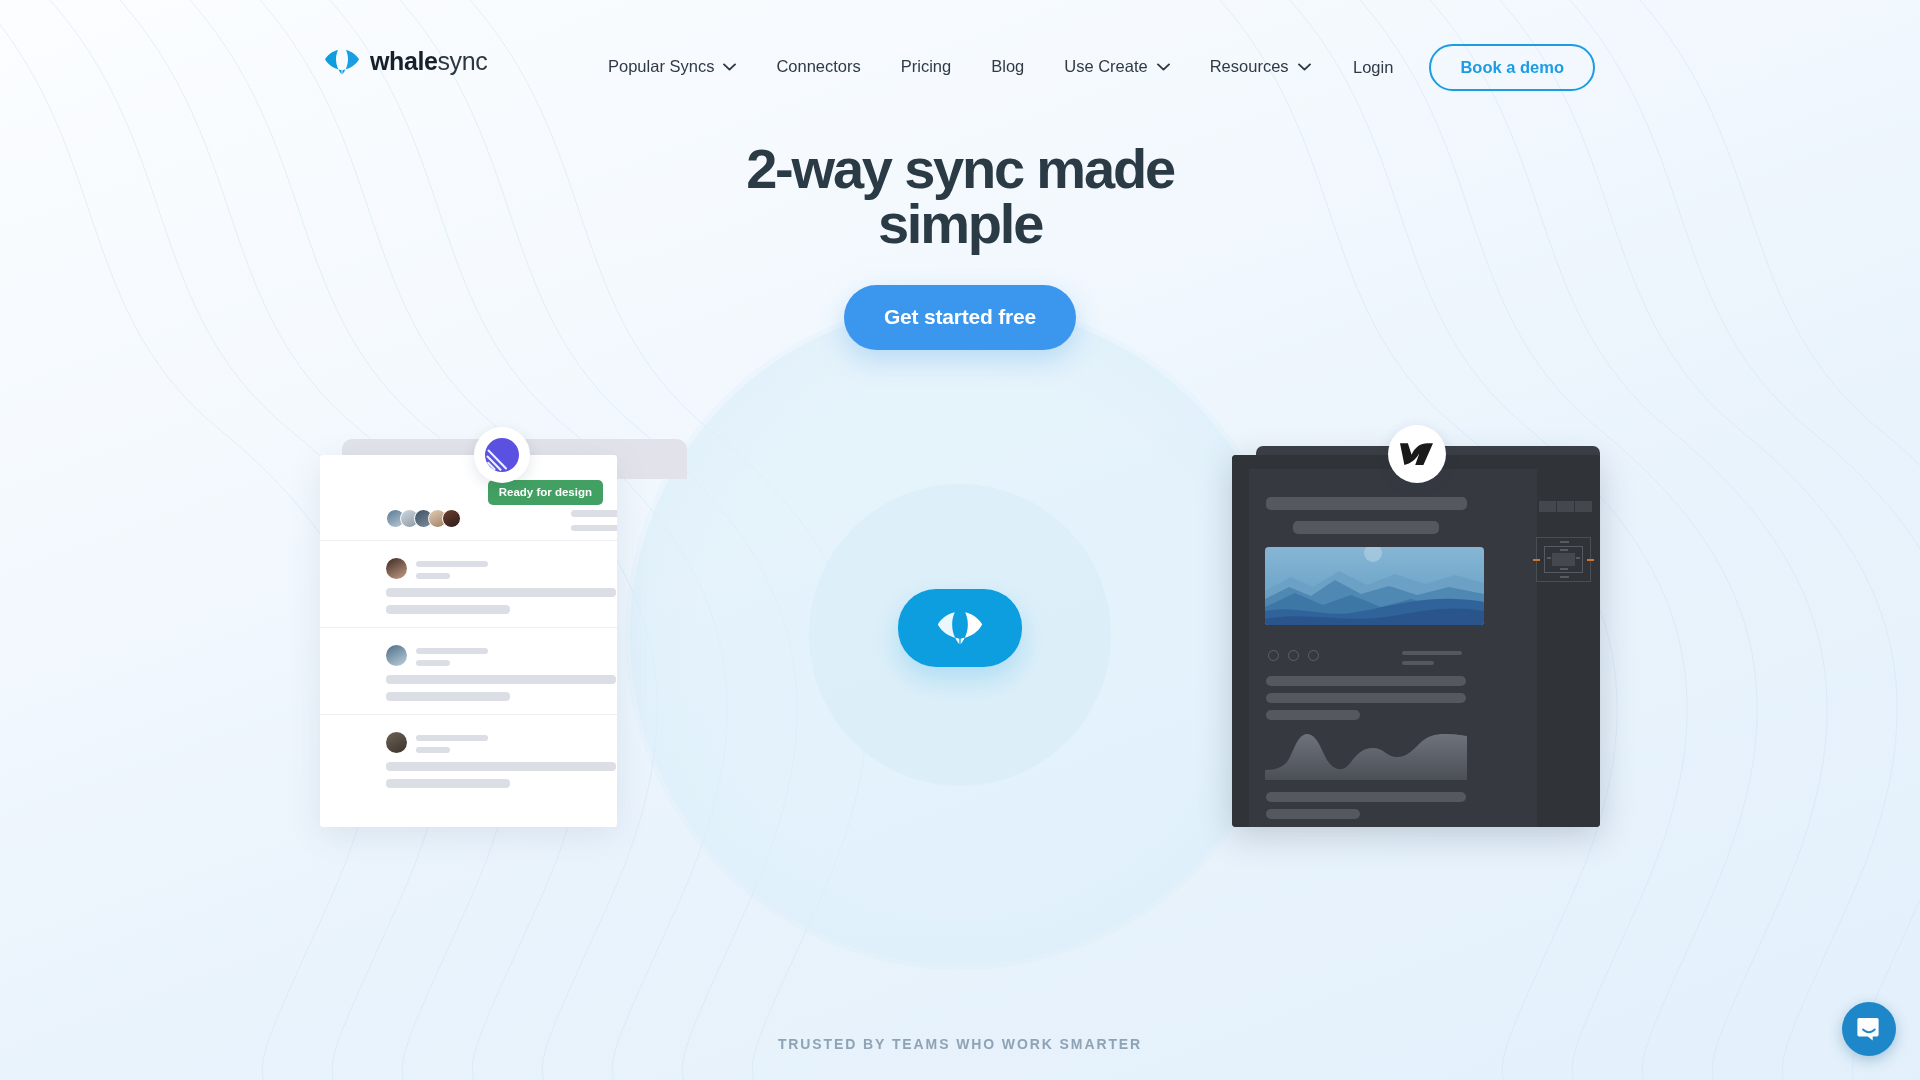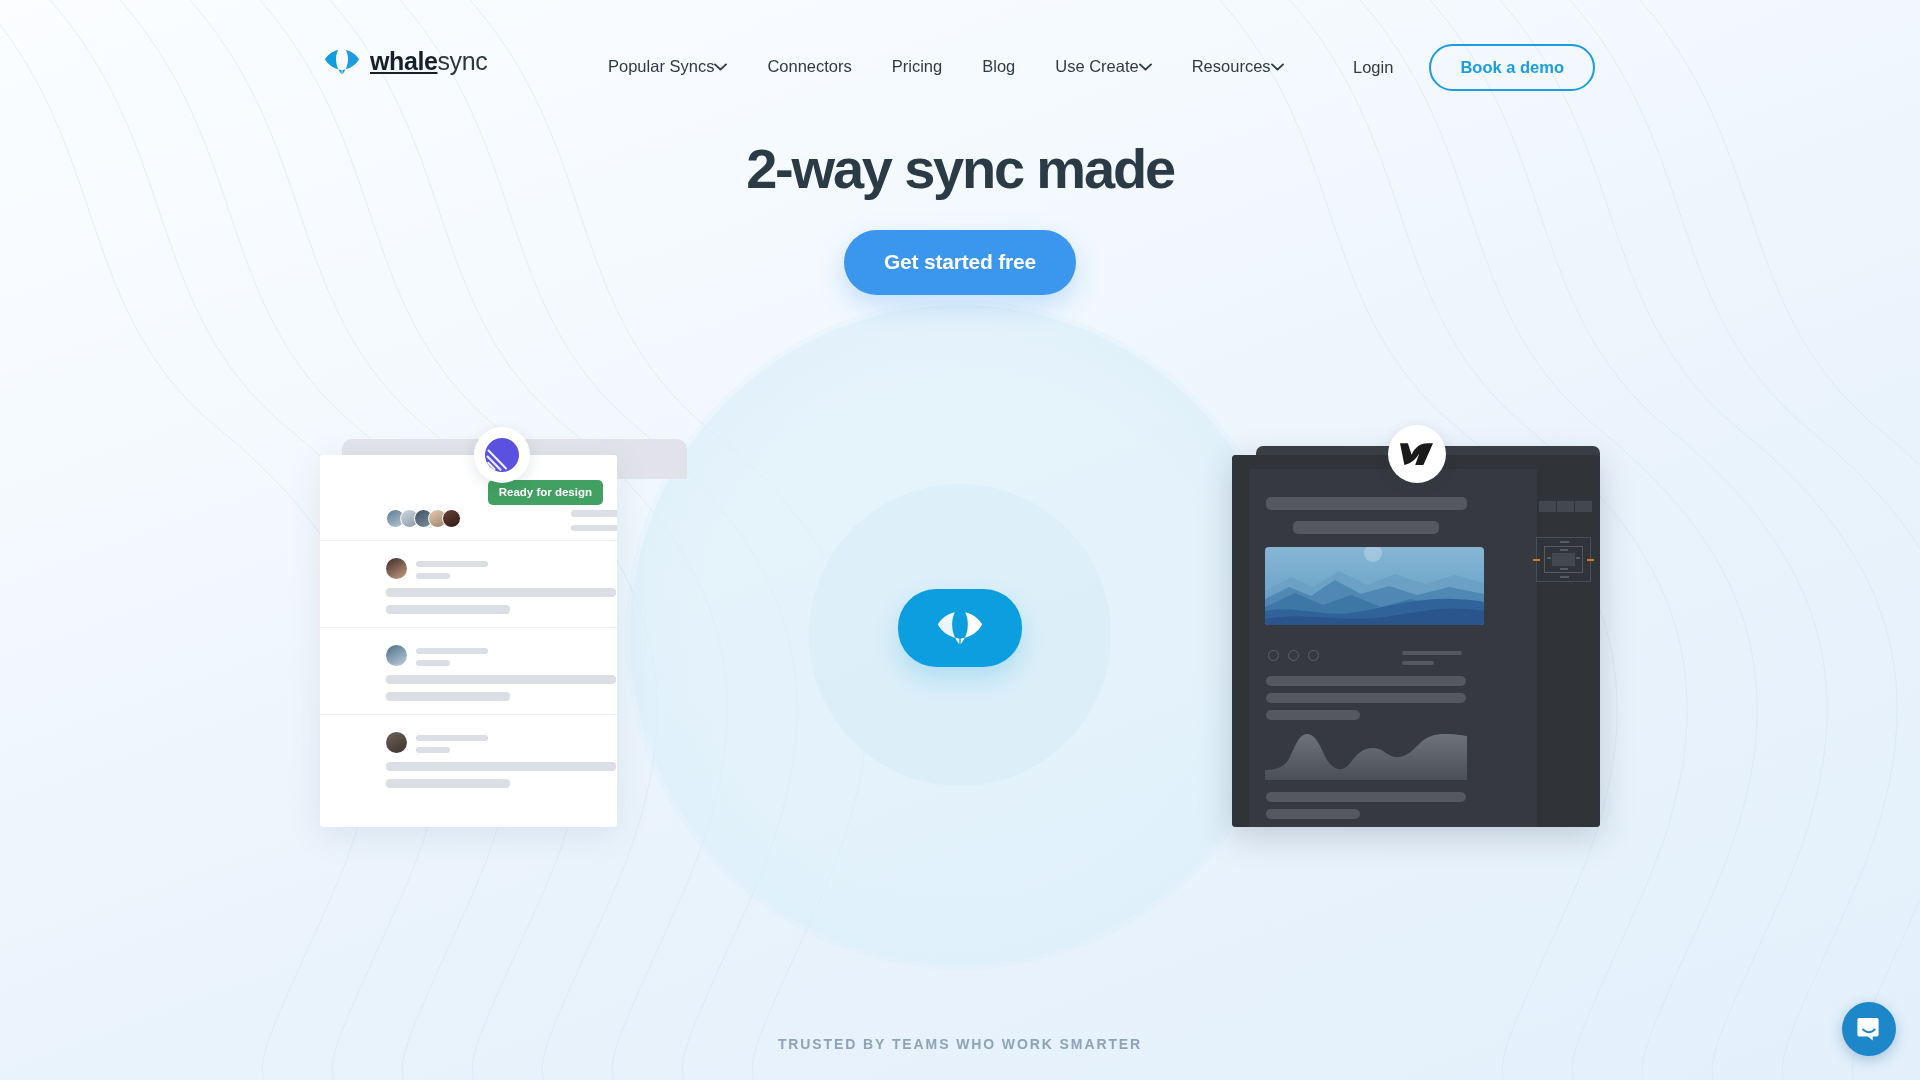--- a/index.html
+++ b/index.html
@@ -39,26 +39,26 @@
   .header {
     position:absolute; top:0; left:0; right:0; height:115px;
     display:flex; align-items:center; z-index:40;
   }
   .logo {
     position:absolute; left:325px; top:47px;
     display:flex; align-items:center; gap:11px; cursor:pointer;
   }
   .logo-mark { width:34px; height:26px; display:block; }
   .logo-text { font-size:25px; letter-spacing:-.4px; color:#16202b; white-space:nowrap; }
-  .logo-text b { font-weight:700;text-decoration:underline; }
+  .logo-text b { font-weight:700; }
   .logo-text span { font-weight:400; color:#2c3740; }
 
   .nav { position:absolute; left:608px; top:57px; display:flex; align-items:center; gap:40px; }
   .nav-item {
-    display:flex; align-items:center; 
+    display:flex; align-items:center; gap:9px;
     font-size:16.5px; color:#303a44; cursor:pointer; white-space:nowrap;
   }
   .caret { width:13px; height:8px; display:block; flex:none; }
 
   .header-right { position:absolute; right:325px; top:44px; display:flex; align-items:center; gap:36px; }
   .login-link { font-size:16.5px; color:#303a44; cursor:pointer; }
   .demo-btn {
     border:2px solid #1a9de3; border-radius:999px;
     padding:12px 29px; font-size:16.5px; font-weight:700; color:#1a9de3;
     background:transparent; cursor:pointer; white-space:nowrap;
@@ -275,20 +275,21 @@
 
     <div class="header-right">
       <div class="login-link">Login</div>
       <button class="demo-btn">Book a demo</button>
     </div>
   </div>
 
   <div class="hero">
     <h1 class="hero-title">
       <span>2-way sync made</span><br>
+      <span>simple</span>
     </h1>
     <div class="cta-wrap">
       <button class="cta-btn">Get started free</button>
     </div>
   </div>
 
   <div class="whale-badge">
     <svg viewBox="0 0 34 26">
       <path d="M16.5 25.4C13.2 21.4 11 16 11 10.3c0-3.3.7-6.5 2-9.4C7.4 2.3 2.6 5.6 0 10.3c3 5.4 8.4 9.3 14.7 10.4l1.8.6z" fill="#eaf7fd"></path>
       <path d="M17.5 25.4C20.8 21.4 23 16 23 10.3c0-3.3-.7-6.5-2-9.4 5.6 1.4 10.4 4.7 13 9.4-3 5.4-8.4 9.3-14.7 10.4l-1.8.6z" fill="#ffffff"></path>

